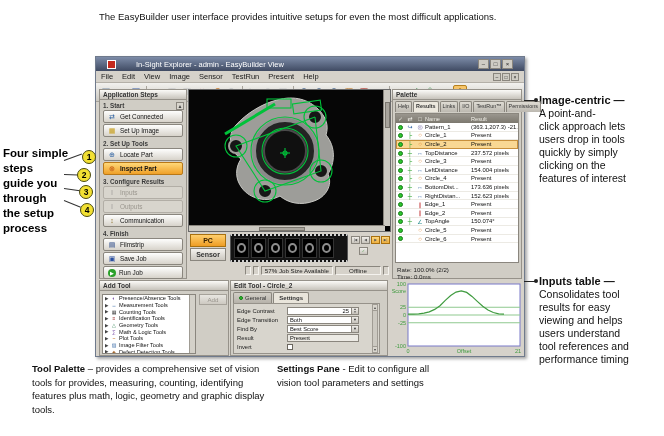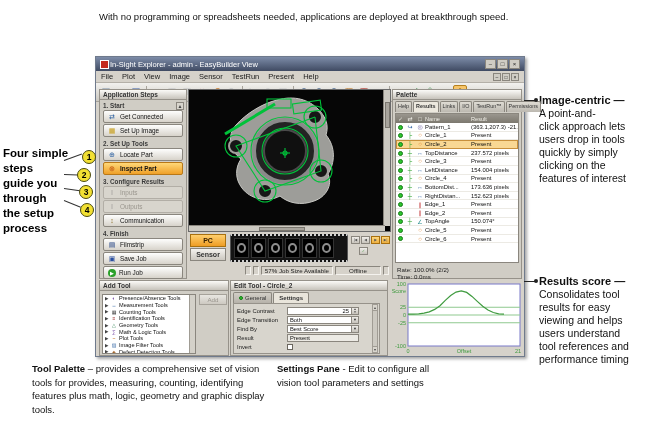--- a/index.html
+++ b/index.html
@@ -14,21 +14,21 @@
   .side-note { width:122px; color:#111; }
   .side-note .nt { font-weight:bold; font-size:11px; line-height:13px; }
   .side-note .nb { font-size:10.5px; line-height:13px; white-space:pre-line; }
   .conn { height:1px; background:#222; z-index:40; }
   .conn::after { content:""; position:absolute; right:-3px; top:-2px; width:4px; height:4px; border-radius:50%; background:#222; }
   .caption { font-size:9.5px; line-height:13.5px; color:#111; }
   .caption b { font-weight:bold; }
 
   
   .win { left:95px; top:56px; width:430px; height:301px; background:#d6d2ca; border:1px solid #6f7a8c; box-shadow:2px 2px 3px rgba(0,0,0,.35); }
-  .titlebar { left:0; top:0; width:428px; height:14px; background:linear-gradient(#7d8ca8,#3f4a62); display:flex; align-items:center; padding:0 4px; gap:1px; }
+  .titlebar { left:0; top:0; width:428px; height:14px; background:linear-gradient(#7d8ca8,#3f4a62); display:flex; align-items:center; padding:0 11px; gap:20px; }
   .title-icon { width:9px; height:9px; background:#c42a1e; border:1px solid #fff; flex:none; }
   .title-text { color:#fff; font-size:7.5px; flex:1; white-space:nowrap; overflow:hidden; }
   .winbtn { width:11px; height:10px; background:#cfccc4; border:1px solid #8a867e; font-size:6px; line-height:8px; text-align:center; color:#222; margin-left:1px; flex:none; }
   .menubar { left:0; top:14px; width:428px; height:12px; background:#d6d2ca; border-bottom:1px solid #b4b0a8; display:flex; align-items:center; gap:9px; padding:0 5px; }
   .menu-item { font-size:7.5px; color:#1a1a1a; }
   .menubar .mini { width:8px; height:8px; font-size:5px; line-height:7px; margin-left:1px; }
   .menubar .spring { flex:1; }
   .toolbar { left:0; top:26px; width:428px; height:19px; background:linear-gradient(#f2f1ee,#ccc9c1); border-bottom:1px solid #a6a29a; display:flex; align-items:center; padding:0 3px; gap:1px; }
   .tb-icon { width:14px; height:14px; font-size:9px; line-height:13px; text-align:center; border-radius:2px; flex:none; }
   .tb-icon.dim { opacity:.45; }
@@ -118,42 +118,42 @@
   .et-scroll .u { position:absolute; top:0; left:0; right:0; height:6px; background:#d8d5cd; border-bottom:1px solid #a09c94; line-height:6px; }
   .et-scroll .d { position:absolute; bottom:0; left:0; right:0; height:6px; background:#d8d5cd; border-top:1px solid #a09c94; line-height:6px; }
 
   
   .chart-panel { left:294px; top:223px; width:133px; height:76px; background:#d6d2ca; }
 </style>
 </head>
 <body>
 
 <div class="abs intro">
-  <div>With no programming or spreadsheets needed, applications are deployed at breakthrough speed.</div>
+  <div>The EasyBuilder user interface provides intuitive setups for even the most difficult applications.</div>
 </div>
 
 <div class="abs left-note" id="left-note">Four simple steps
 guide you through
 the setup process</div>
 <div id="step-circles"></div>
 
 <div class="abs conn" style="left:524px;top:100px;width:11px;"></div>
 <div class="abs side-note" style="left:539px;top:94px;">
   <div class="nt">Image-centric —</div>
   <div class="nb" id="ic-body">A  point-and-
 click approach lets
 users drop in tools
 quickly by simply
 clicking on the
 features of interest</div>
 </div>
 
 <div class="abs conn" style="left:524px;top:281px;width:11px;"></div>
 <div class="abs side-note" style="left:539px;top:275px;">
-  <div class="nt">Results score —</div>
+  <div class="nt">Inputs table —</div>
   <div class="nb" id="rt-body">Consolidates tool
 results for easy
 viewing and helps
 users understand
 tool references and
 performance timing</div>
 </div>
 
 <div class="abs caption" style="left:32px;top:362px;width:240px;">
   <b>Tool Palette</b><span> – provides a comprehensive set of vision tools for provides, measuring, counting, identifying features plus math, logic, geometry and graphic display tools.</span>
@@ -170,21 +170,21 @@
     <span id="win-buttons" style="display:flex;">
         <span class="winbtn">–</span>
         <span class="winbtn">□</span>
         <span class="winbtn">×</span>
       </span>
   </div>
 
   <div class="abs menubar">
     <span id="menu-items" style="display:flex;gap:9px;">
         <span class="menu-item">File</span>
-        <span class="menu-item">Plot</span>
+        <span class="menu-item">Edit</span>
         <span class="menu-item">View</span>
         <span class="menu-item">Image</span>
         <span class="menu-item">Sensor</span>
         <span class="menu-item">TestRun</span>
         <span class="menu-item">Present</span>
         <span class="menu-item">Help</span>
       </span>
     <span class="spring"></span>
     <span id="menu-ctl" style="display:flex;">
         <span class="winbtn mini">–</span>

